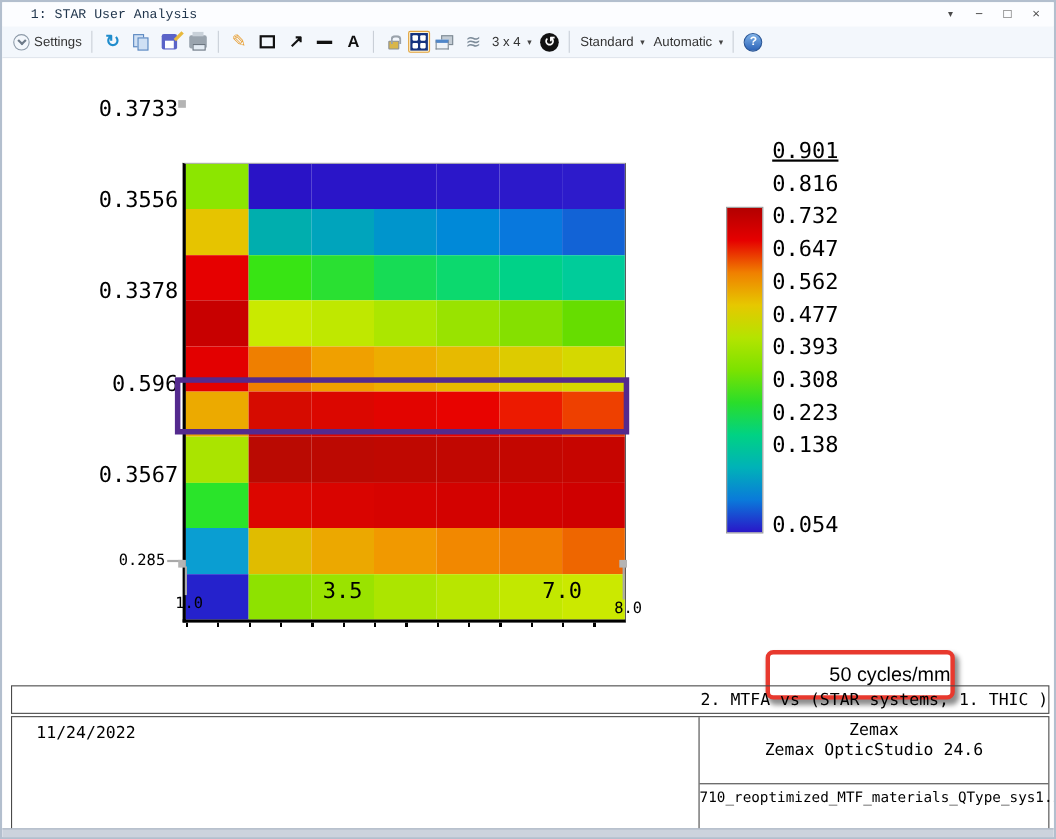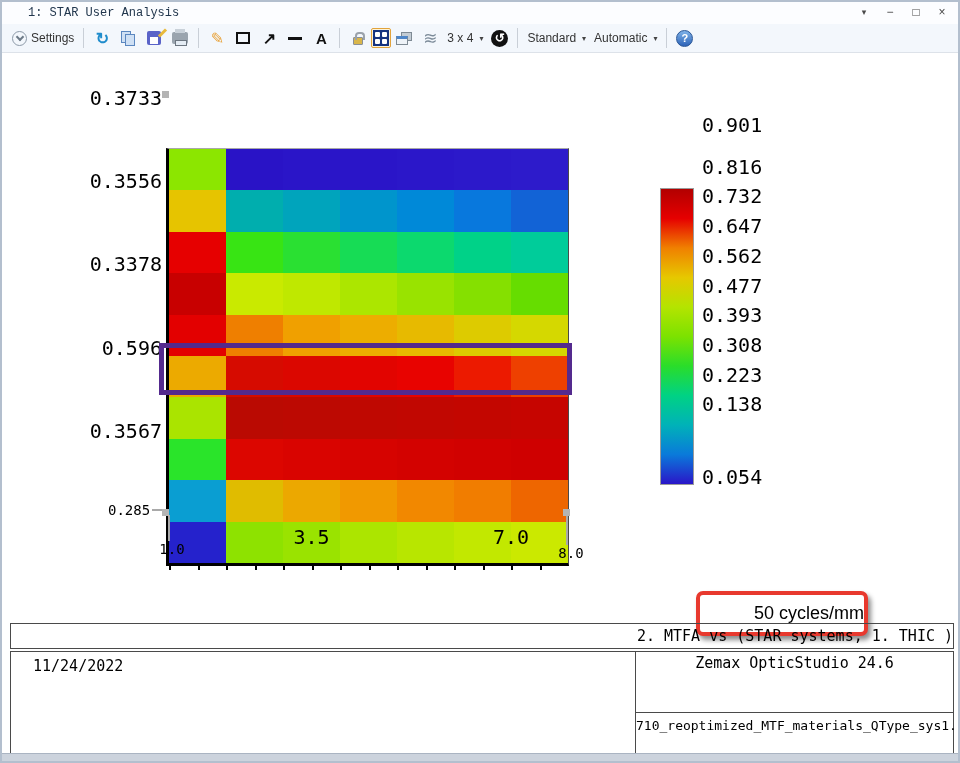--- a/index.html
+++ b/index.html
@@ -311,21 +311,21 @@
   <div class="gray-tick-v" style="left:166px; top:462px; height:26px;"></div>
   <div class="gray-tick-v" style="left:564px; top:462px; height:30px;"></div>
   <div class="corner-handle" style="left:160px; top:38px;"></div>
   <div class="corner-handle" style="left:160px; top:456px;"></div>
   <div class="corner-handle" style="left:561px; top:456px;"></div>
 
   <div class="row-highlight" id="rowHighlight" style="left: 157px; top: 290.1px; width: 413px; height: 51.6px; border-color: rgb(84, 42, 142);"></div>
 
   <div class="colorbar" id="colorbar" style="background: linear-gradient(rgb(178, 0, 0) 0%, rgb(230, 0, 0) 10%, rgb(240, 128, 0) 20%, rgb(230, 200, 0) 30%, rgb(180, 228, 0) 40%, rgb(124, 226, 0) 50%, rgb(42, 221, 42) 60%, rgb(0, 210, 132) 70%, rgb(0, 178, 184) 80%, rgb(10, 122, 218) 90%, rgb(42, 22, 200) 100%);"></div>
   <div id="cblabels">
-      <div class="cblab" style="top: 72px;">0.901</div>
+      <div class="cblab" style="top: 84px; text-decoration: underline;">0.901</div>
       <div class="cblab" style="top: 113.7px;">0.816</div>
       <div class="cblab" style="top: 143.4px;">0.732</div>
       <div class="cblab" style="top: 173.1px;">0.647</div>
       <div class="cblab" style="top: 202.8px;">0.562</div>
       <div class="cblab" style="top: 232.5px;">0.477</div>
       <div class="cblab" style="top: 262.2px;">0.393</div>
       <div class="cblab" style="top: 291.9px;">0.308</div>
       <div class="cblab" style="top: 321.6px;">0.223</div>
       <div class="cblab" style="top: 351.3px;">0.138</div>
       <div class="cblab" style="top: 381px; margin-top: 43px;">0.054</div>
@@ -338,20 +338,21 @@
 
 <div class="foot-title">
   <span>2. MTFA vs (STAR systems, 1. THIC )</span>
 </div>
 <div class="foot-main">
   <div class="foot-left">
     <span>11/24/2022</span>
   </div>
   <div class="foot-right">
     <div class="foot-right-top">
+      <div>Zemax</div>
       <div>Zemax OpticStudio 24.6</div>
     </div>
     <div class="foot-right-bot">
       <div>710_reoptimized_MTF_materials_QType_sys1.zos</div>
     </div>
   </div>
 </div>
 
 <div class="bottom-strip"></div>
 

